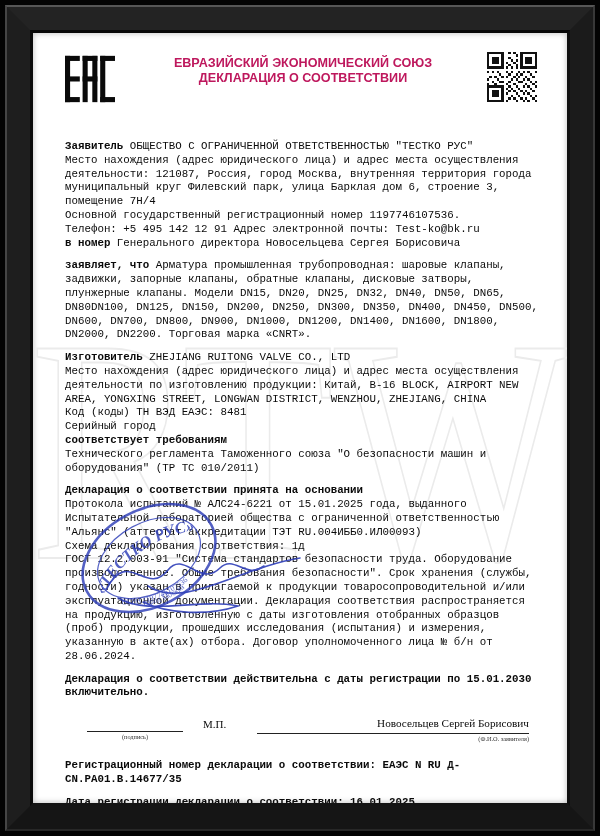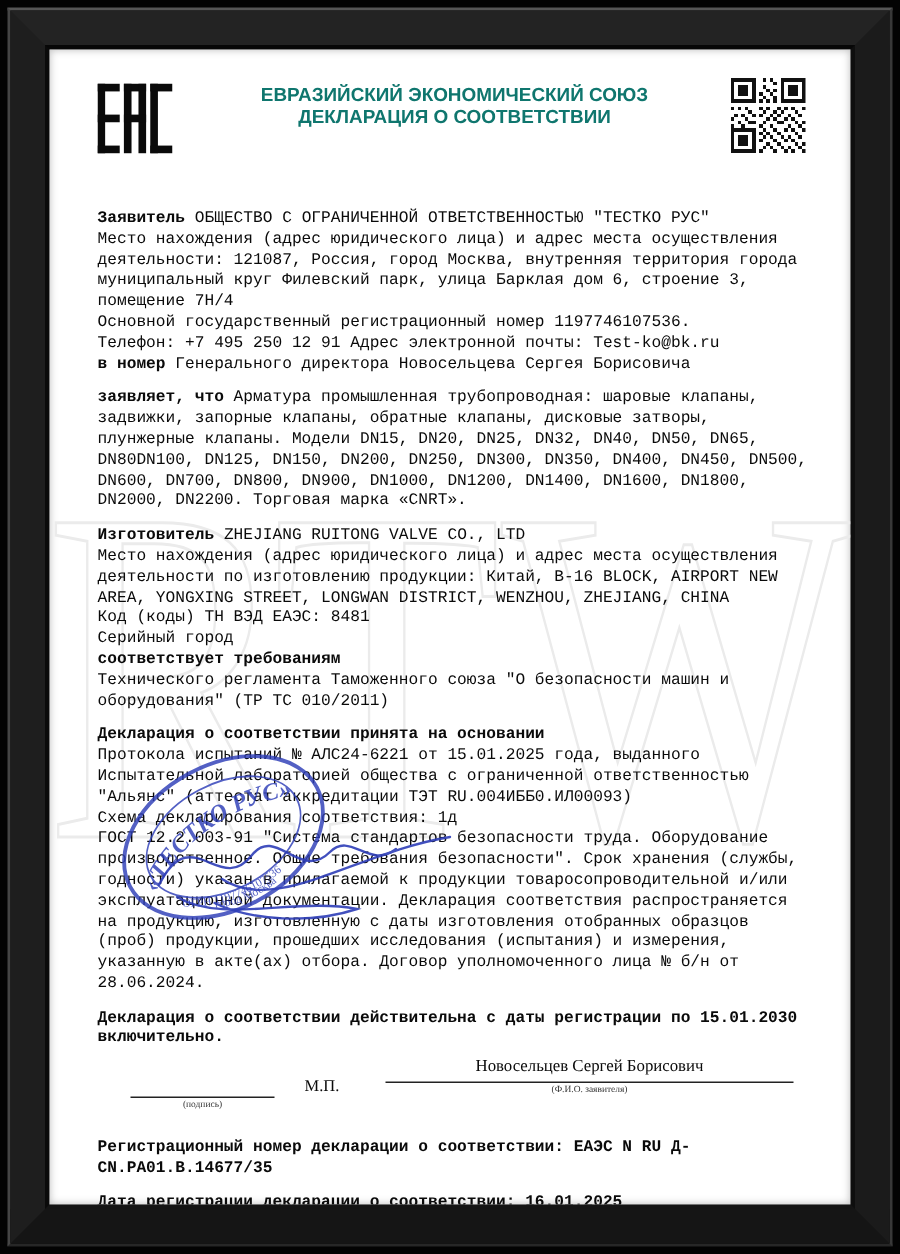--- a/index.html
+++ b/index.html
@@ -15,32 +15,32 @@
   
   .page{position:relative;width:100%;height:100%;box-sizing:border-box;background:#fff;
     overflow:hidden;box-shadow:inset 0 0 6px rgba(0,0,0,.28);}
   .watermark{position:absolute;left:0;top:250px;width:534px;height:330px;z-index:0;pointer-events:none;}
   .content{position:relative;z-index:1;padding:19px 26px 0 32px;color:#111;}
   
   .hdr{position:relative;height:72px;margin-bottom:16px;}
   .eac-logo{position:absolute;left:0;top:2px;}
   .qr{position:absolute;right:4px;top:0;}
   .titles{position:absolute;left:70px;right:70px;top:4px;text-align:center;
-    font-family:"Liberation Sans",sans-serif;font-weight:bold;font-size:12.6px;line-height:15px;color:#0f766e;}
+    font-family:"Liberation Sans",sans-serif;font-weight:bold;font-size:12.6px;line-height:15px;color:#be185d;}
   
   p{margin:0;font-size:10.8px;line-height:13.8px;color:#0a0a0a;font-family:Liberation Mono, monospace;}
   .lbl{font-weight:bold;}
   .b{font-weight:bold;}
   .gap{margin-top:9px;}
   
   .sig-row{position:relative;height:46px;margin-top:4px;}
   .sig-left{position:absolute;left:22px;top:27px;width:96px;border-top:1.2px solid #222;
     text-align:center;font-size:6.3px;color:#333;padding-top:1px;}
   .sig-mp{position:absolute;left:138px;top:14px;font-size:11px;color:#0a0a0a;}
-  .sig-right{position:absolute;left:192px;top:0;width:272px;text-align:center;}
+  .sig-right{position:absolute;left:192px;top:12px;width:272px;text-align:right;}
   .sig-right .fio{font-size:11.2px;line-height:14px;color:#0a0a0a;}
   .sig-right .line{border-top:1.2px solid #222;margin-top:3px;}
   .sig-right .cap{font-size:6.3px;color:#333;padding-top:1px;}
   .footer p{font-weight:bold;}
   
   .stamp{position:absolute;left:30px;top:436px;z-index:2;opacity:.82;}
   .sign-ink{position:absolute;left:55px;top:495px;z-index:3;opacity:.9;}
 </style>
 </head>
 <body>
@@ -83,21 +83,21 @@
               <path d="M14,0h7v7h-7z M15,1h5v5h-5z M16,2h3v3h-3z"></path>
               <path d="M0,14h7v7h-7z M1,15h5v5h-5z M2,16h3v3h-3z"></path>
             </g>
             <path fill="#111" d="M9,0h1v1h-1z M11,0h1v1h-1z M12,1h1v1h-1z M9,2h1v1h-1z M10,3h1v1h-1z M12,3h1v1h-1z M8,4h1v1h-1z M11,4h1v1h-1z M9,5h1v1h-1z M13,5h-1v1h1z M8,6h1v1h-1z M10,6h1v1h-1z M12,6h1v1h-1z M0,8h1v1h-1z M2,8h1v1h-1z M4,8h1v1h-1z M8,8h1v1h-1z M10,8h1v1h-1z M13,8h1v1h-1z M15,8h1v1h-1z M17,8h1v1h-1z M20,8h1v1h-1z M5,9h1v1h-1z M9,9h1v1h-1z M12,9h1v1h-1z M14,9h1v1h-1z M18,9h1v1h-1z M1,10h1v1h-1z M3,10h1v1h-1z M6,10h1v1h-1z M8,10h1v1h-1z M11,10h1v1h-1z M13,10h1v1h-1z M16,10h1v1h-1z M19,10h1v1h-1z M0,11h1v1h-1z M4,11h1v1h-1z M10,11h1v1h-1z M12,11h1v1h-1z M15,11h1v1h-1z M17,11h1v1h-1z M2,12h1v1h-1z M5,12h1v1h-1z M6,12h1v1h-1z M9,12h1v1h-1z M13,12h1v1h-1z M14,12h1v1h-1z M18,12h1v1h-1z M20,12h1v1h-1z M0,13h1v1h-1z M3,13h1v1h-1z M8,13h1v1h-1z M11,13h1v1h-1z M16,13h1v1h-1z M19,13h1v1h-1z M9,14h1v1h-1z M12,14h1v1h-1z M15,14h1v1h-1z M17,14h1v1h-1z M20,14h1v1h-1z M8,15h1v1h-1z M10,15h1v1h-1z M13,15h1v1h-1z M18,15h1v1h-1z M9,16h1v1h-1z M11,16h1v1h-1z M14,16h1v1h-1z M16,16h1v1h-1z M19,16h1v1h-1z M8,17h1v1h-1z M12,17h1v1h-1z M15,17h1v1h-1z M17,17h1v1h-1z M10,18h1v1h-1z M13,18h1v1h-1z M18,18h1v1h-1z M20,18h1v1h-1z M9,19h1v1h-1z M11,19h1v1h-1z M14,19h1v1h-1z M16,19h1v1h-1z M19,19h1v1h-1z M8,20h1v1h-1z M12,20h1v1h-1z M15,20h1v1h-1z M17,20h1v1h-1z M20,20h1v1h-1z"></path>
           </svg>
         </div>
 
         <p><span class="lbl">Заявитель</span> <span>ОБЩЕСТВО С ОГРАНИЧЕННОЙ ОТВЕТСТВЕННОСТЬЮ "ТЕСТКО РУС"</span></p>
         <p>Место нахождения (адрес юридического лица) и адрес места осуществления деятельности: 121087, Россия, город Москва, внутренняя территория города муниципальный круг Филевский парк, улица Барклая дом 6, строение 3, помещение 7Н/4</p>
         <p>Основной государственный регистрационный номер 1197746107536.</p>
-        <p>Телефон: +7 495 250 12 91 Адрес электронной почты: Test-ko@bk.ru</p>
+        <p>Телефон: +5 495 142 12 91 Адрес электронной почты: Test-ko@bk.ru</p>
         <p><span class="lbl">в номер</span> <span>Генерального директора Новосельцева Сергея Борисовича</span></p>
 
         <p class="gap"><span class="lbl">заявляет, что</span> <span>Арматура промышленная трубопроводная: шаровые клапаны, задвижки, запорные клапаны, обратные клапаны, дисковые затворы, плунжерные клапаны. Модели DN15, DN20, DN25, DN32, DN40, DN50, DN65, DN80DN100, DN125, DN150, DN200, DN250, DN300, DN350, DN400, DN450, DN500, DN600, DN700, DN800, DN900, DN1000, DN1200, DN1400, DN1600, DN1800, DN2000, DN2200. Торговая марка «CNRT».</span></p>
 
         <p class="gap"><span class="lbl">Изготовитель</span> <span>ZHEJIANG RUITONG VALVE CO., LTD</span></p>
         <p>Место нахождения (адрес юридического лица) и адрес места осуществления деятельности по изготовлению продукции: Китай, B-16 BLOCK, AIRPORT NEW AREA, YONGXING STREET, LONGWAN DISTRICT, WENZHOU, ZHEJIANG, CHINA</p>
         <p>Код (коды) ТН ВЭД ЕАЭС: 8481</p>
         <p>Серийный город</p>
         <p class="b">соответствует требованиям</p>
         <p>Технического регламента Таможенного союза "О безопасности машин и оборудования" (ТР ТС 010/2011)</p>

